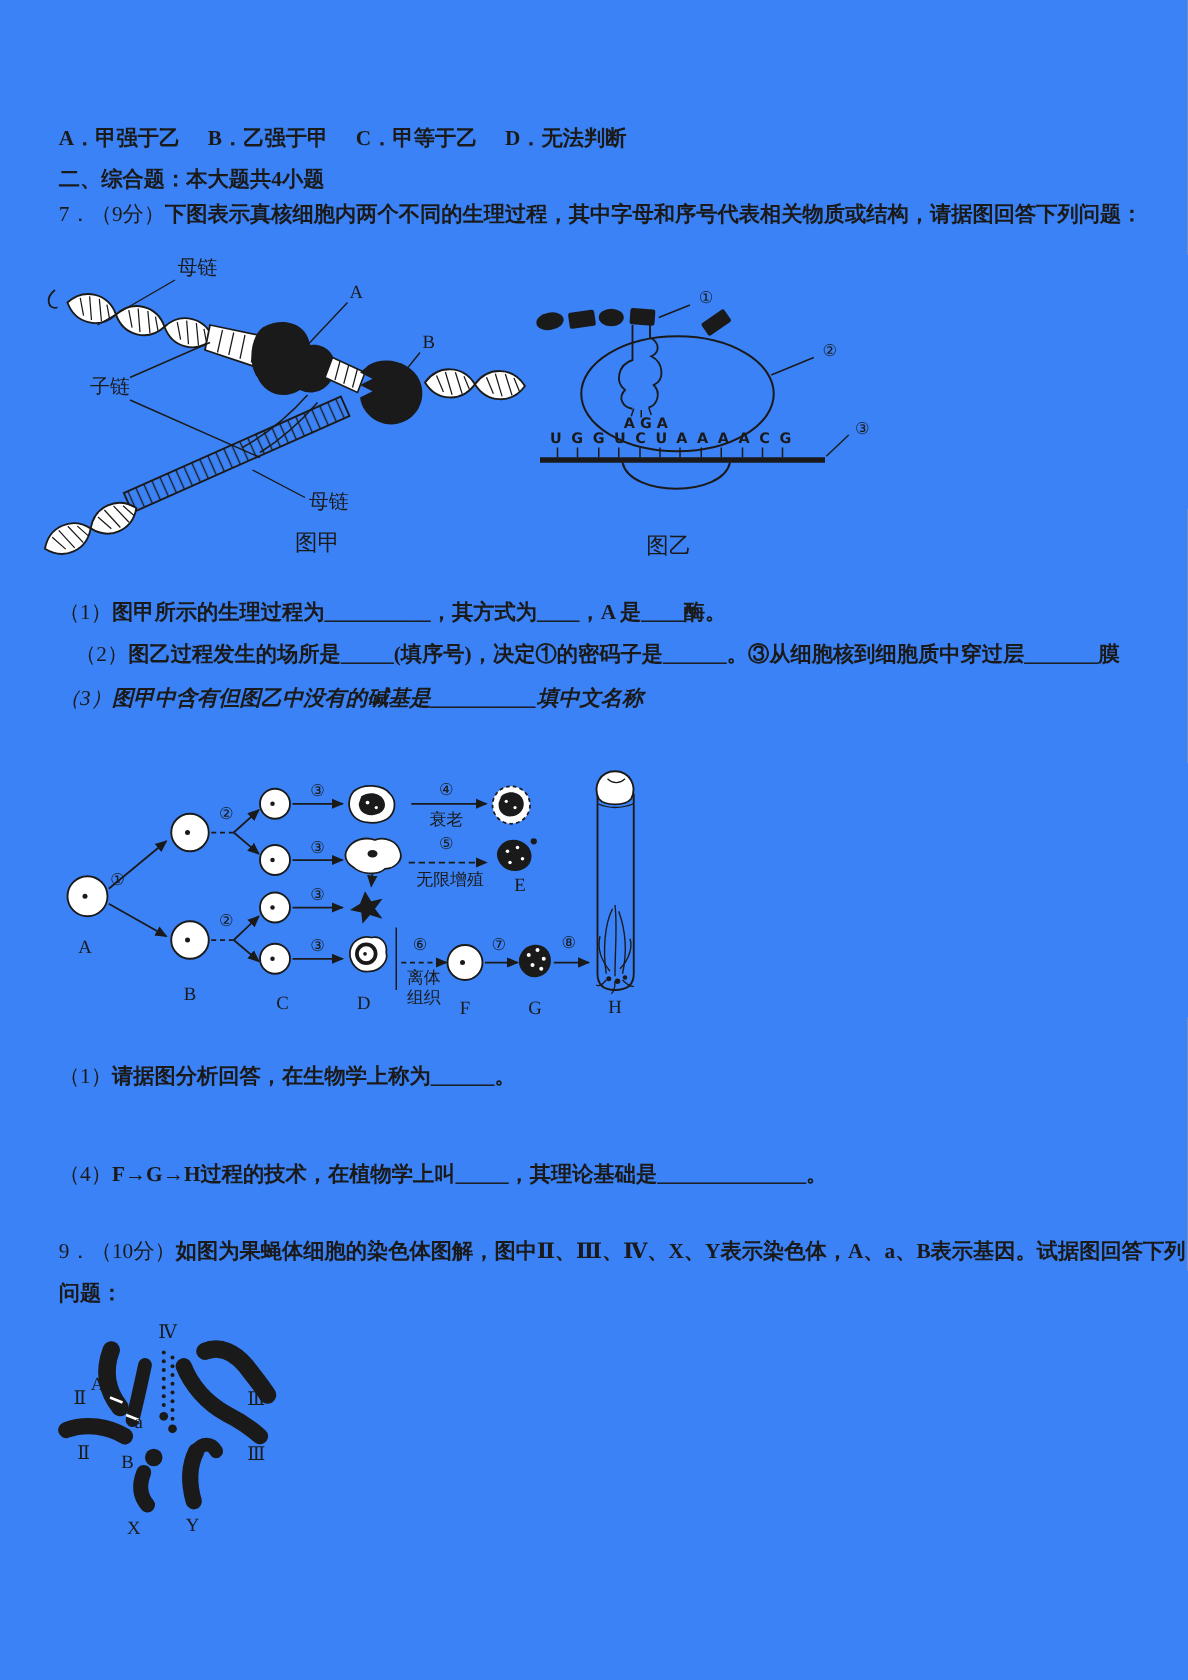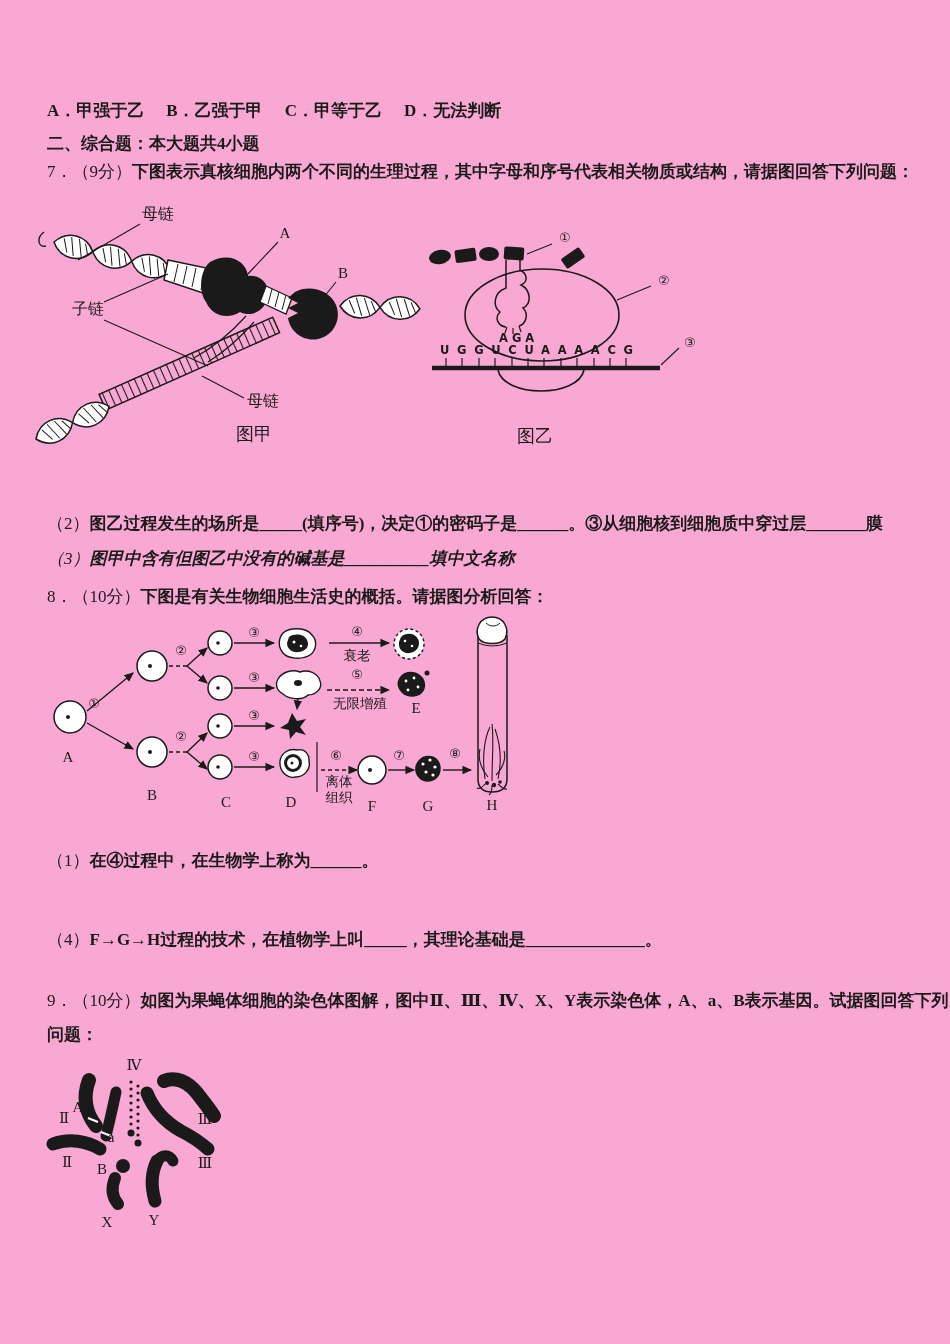--- a/index.html
+++ b/index.html
@@ -1,16 +1,16 @@
 <!DOCTYPE html>
 <html><head>
 <meta charset="utf-8">
 <style>
   html,body{margin:0;padding:0;background:#9a9a9a;}
-  .page{position:relative;width:950px;height:1344px;margin:0 auto;background:#f9a8d4;
+  .page{position:relative;width:950px;height:1344px;margin:0 auto;background:#3b82f6;
         font-family:"Liberation Serif","DejaVu Serif",serif;color:#1a1a1a;overflow:hidden;}
   .line{position:absolute;left:47px;font-size:17px;white-space:nowrap;}
   .bt{font-weight:bold;}
   .num{font-weight:normal;}
   .opt{margin-right:22px;font-weight:bold;}
   .fig{position:absolute;}
   svg text{fill:#1a1a1a;}
   .cnl{font-size:16px;}
   .cap{font-size:18px;}
   .enl{font-size:15px;font-family:"Liberation Serif","DejaVu Serif",serif;}
@@ -120,30 +120,30 @@
     <path d="M132,36 L107,46" stroke="#1a1a1a" stroke-width="1.1"></path>
     <path d="M231,78 L197,92" stroke="#1a1a1a" stroke-width="1.1"></path>
     <path d="M259,140 L241,157" stroke="#1a1a1a" stroke-width="1.1"></path>
     <text class="cir" x="139" y="34">①</text>
     <text class="cir" x="238" y="77">②</text>
     <text class="cir" x="264" y="139">③</text>
 
     <text class="cap" x="115" y="234" text-anchor="middle">图乙</text>
   </svg>
 
-  <div class="line" style="top:512px;">
+  <div class="line" style="top:478px;">
+    <span class="num">（1）</span><span class="bt">图甲所示的生理过程为__________，其方式为____，A 是____酶。</span>
+  </div>
+  <div class="line" style="top:512px;margin-left:13px;">
     <span class="num">（2）</span><span class="bt">图乙过程发生的场所是_____(填序号)，决定①的密码子是______。③从细胞核到细胞质中穿过层_______膜</span>
   </div>
   <div class="line" style="top:547px;font-style:italic;">
     <span class="num">（3）</span><span class="bt">图甲中含有但图乙中没有的碱基是__________填中文名称</span>
   </div>
 
-  <div class="line" style="top:585px;">
-    <span class="num">8．（10分）</span><span class="bt">下图是有关生物细胞生活史的概括。请据图分析回答：</span>
-  </div>
 
   <svg class="fig" style="left:30px;top:609px;" width="500" height="214" viewBox="0 0 500 214">
     <g stroke="#1a1a1a" stroke-width="1.5" fill="#fff">
       <circle cx="40" cy="108" r="16"></circle>
         <circle cx="122" cy="57" r="15"></circle>
         <circle cx="122" cy="143" r="15"></circle>
       <circle cx="190" cy="34" r="12"></circle>
         <circle cx="190" cy="79" r="12"></circle>
         <circle cx="190" cy="117" r="12"></circle>
         <circle cx="190" cy="158" r="12"></circle>
@@ -260,21 +260,21 @@
     <text class="enl" x="122" y="191" text-anchor="middle">B</text>
     <text class="enl" x="196" y="198" text-anchor="middle">C</text>
     <text class="enl" x="261" y="198" text-anchor="middle">D</text>
     <text class="enl" x="386" y="104" text-anchor="middle">E</text>
     <text class="enl" x="342" y="202" text-anchor="middle">F</text>
     <text class="enl" x="398" y="202" text-anchor="middle">G</text>
     <text class="enl" x="462" y="201" text-anchor="middle">H</text>
   </svg>
 
   <div class="line" style="top:849px;">
-    <span class="num">（1）</span><span class="bt">在④过程中，在生物学上称为______。</span>
+    <span class="num">（1）</span><span class="bt">请据图分析回答，在生物学上称为______。</span>
   </div>
   <div class="line" style="top:928px;">
     <span class="num">（4）</span><span class="bt">F→G→H过程的技术，在植物学上叫_____，其理论基础是______________。</span>
   </div>
 
   <div class="line" style="top:989px;">
     <span class="num">9．（10分）</span><span class="bt">如图为果蝇体细胞的染色体图解，图中Ⅱ、Ⅲ、Ⅳ、X、Y表示染色体，A、a、B表示基因。试据图回答下列</span>
   </div>
   <div class="line bt" style="top:1023px;">问题：</div>
 

